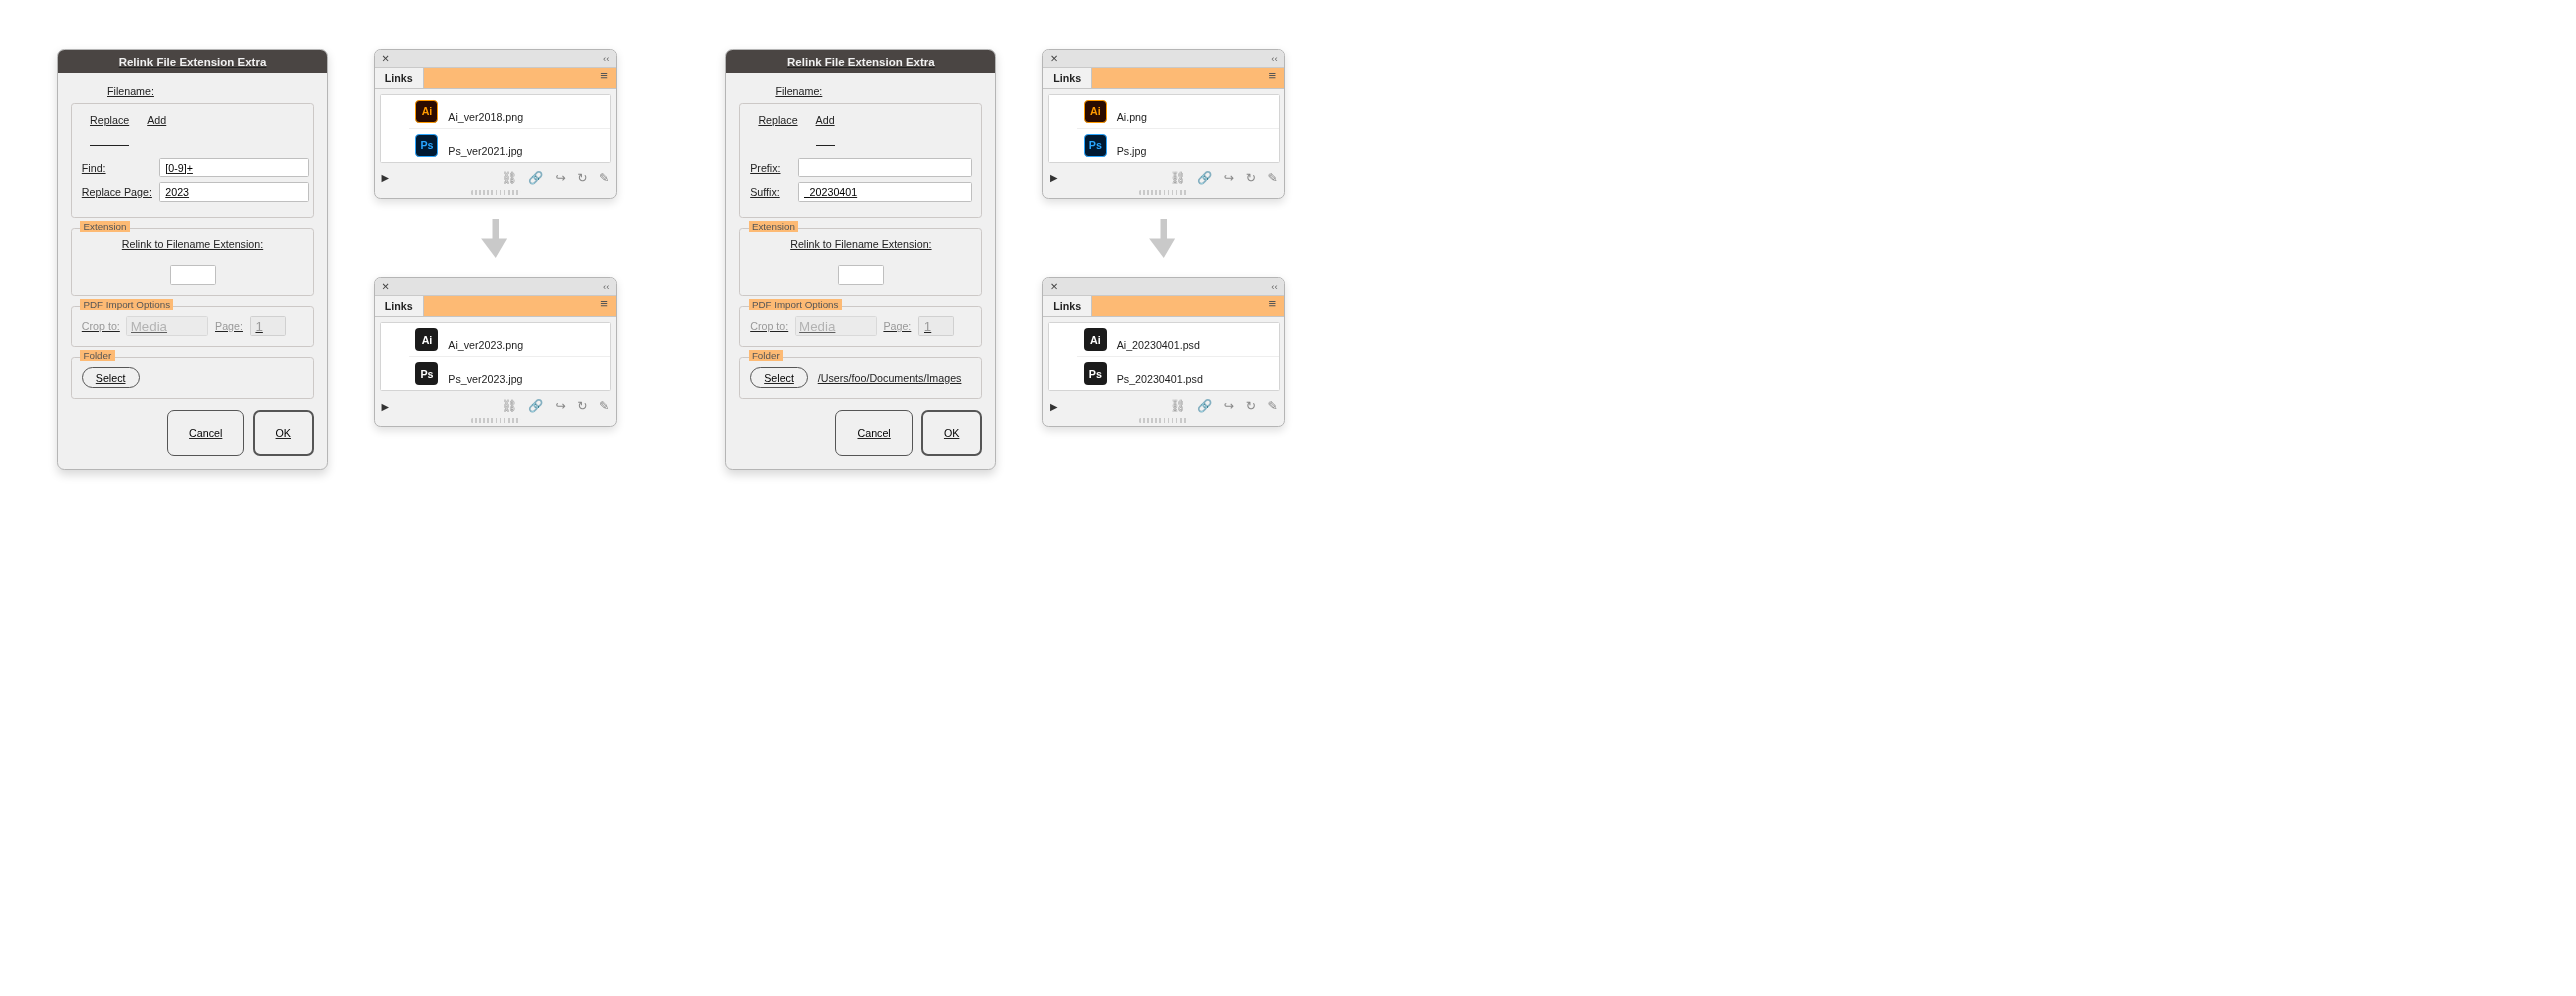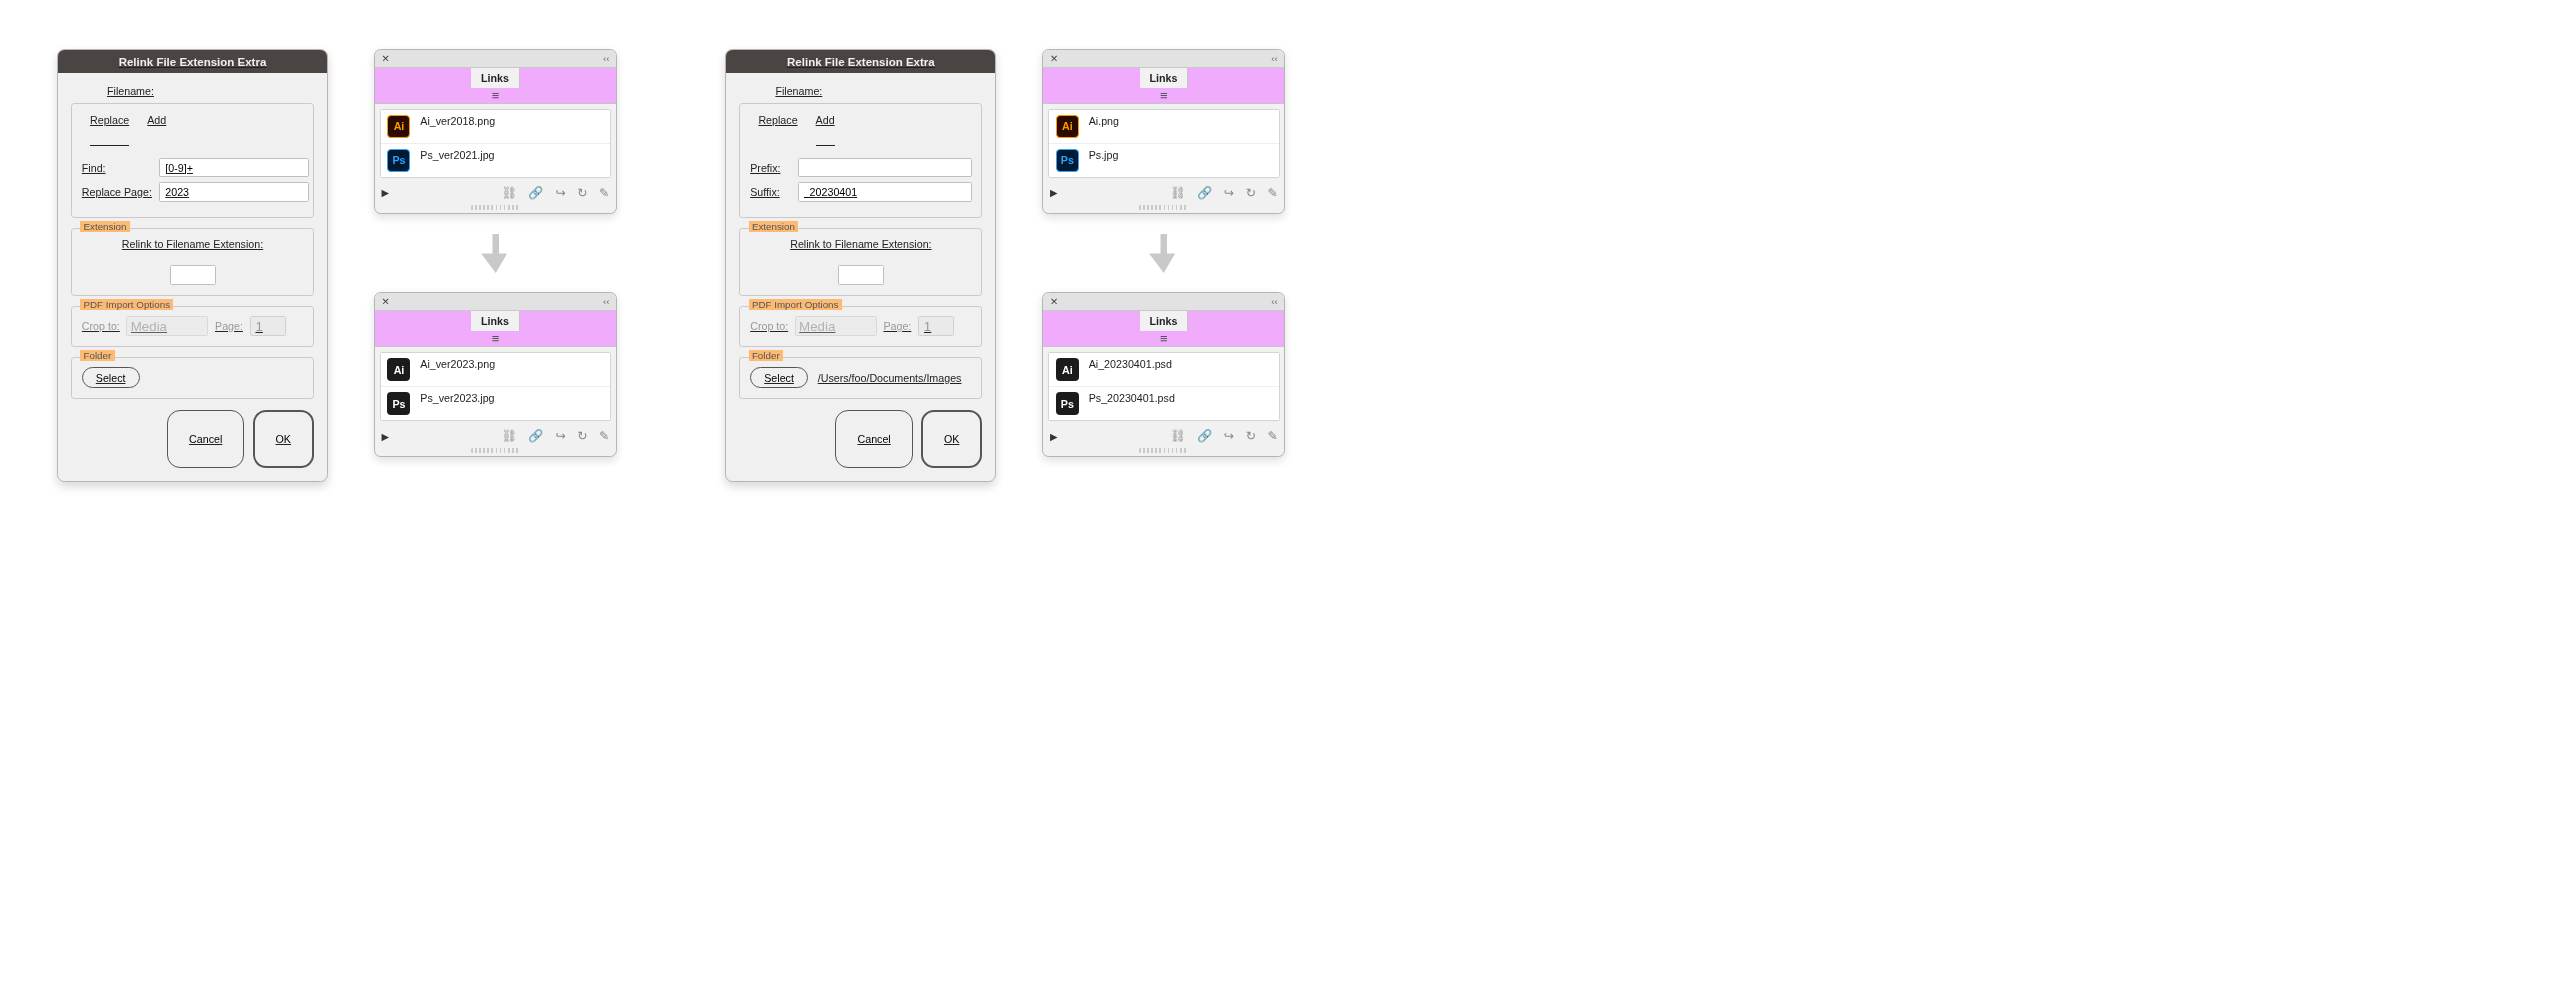--- a/index.html
+++ b/index.html
@@ -69,47 +69,47 @@
   }
 
   .folder-row { display:flex; align-items:center; gap:9.8px; }
   .btn-pill {
     border: 1.2px solid #555; background: #f0f0f0; border-radius: 13px;
     padding: 3.3px 13px; font-size: 10.7px; cursor: pointer;
   }
   .folder-path { font-size: 10.7px; color: #222; }
 
   .dialog-buttons { display:flex; justify-content:flex-end; gap:8.2px; margin-top:11.5px; }
-  .dialog-buttons .btn-pill { padding: 21px 21px; }
+  .dialog-buttons .btn-pill { padding: 15px 21px; border-radius: 7px; }
   .btn-ok { border-width: 2px; font-weight:500; }
 
   
   .panel-wrap { width: 243px; }
   .panel {
     width: 100%; background: #f1f1f1; border: 0.8px solid #b5b5b5;
     border-radius: 6.6px; box-shadow: 0 3.3px 8.2px rgba(0,0,0,0.12);
     overflow: hidden;
   }
   .panel-top {
     display:flex; align-items:center; justify-content:space-between;
     background:#e2e2e2; height:18px; padding: 0 6.6px; border-bottom:0.8px solid #c9c9c9;
   }
   .panel-top .close-x { font-size:9.8px; color:#444; cursor:pointer; line-height:1;}
   .panel-top .collapse { font-size:9.8px; color:#666; cursor:pointer;}
   .panel-tabbar {
-    display:flex; align-items:center; justify-content:space-between;
-    background:#f0abfc; border-bottom:0.8px solid #c5c5c5;flex-direction:column;
+    display:flex; justify-content:space-between;
+    background:#fdba74; border-bottom:0.8px solid #c5c5c5;
   }
   .panel-tab {
     background:#f1f1f1; padding:4.1px 9.8px; font-weight:600; font-size:10.7px;
     border-right:0.8px solid #c5c5c5;
   }
   .panel-menu { padding: 0 8.2px; font-size:13px; color:#555; cursor:pointer;}
   .panel-list { background:#fff; margin:4.9px; border:0.8px solid #d4d4d4; border-radius:1.6px;}
-  .link-item { display:flex; align-items:flex-start; gap:9.8px; padding:4.9px 6.6px; }
+  .link-item { display:flex; align-items:flex-end; gap:9.8px; padding:4.9px 6.6px;margin-left:28px; }
   .link-item + .link-item { border-top: 0.8px solid #eee; }
   .app-badge {
     width:23px; height:23px; border-radius:4.1px; display:flex;
     align-items:center; justify-content:center; font-weight:700; font-size:10.7px;
   }
   .ai-orange { background:#2b0b00; color:#ff9a00; border:0.8px solid #ff9a00;}
   .ai-white  { background:#1b1b1b; color:#fff; }
   .ps-blue   { background:#001a33; color:#2aa6ff; border:0.8px solid #2aa6ff;}
   .ps-white  { background:#1b1b1b; color:#fff; }
   .link-name { font-size:10.7px; }

